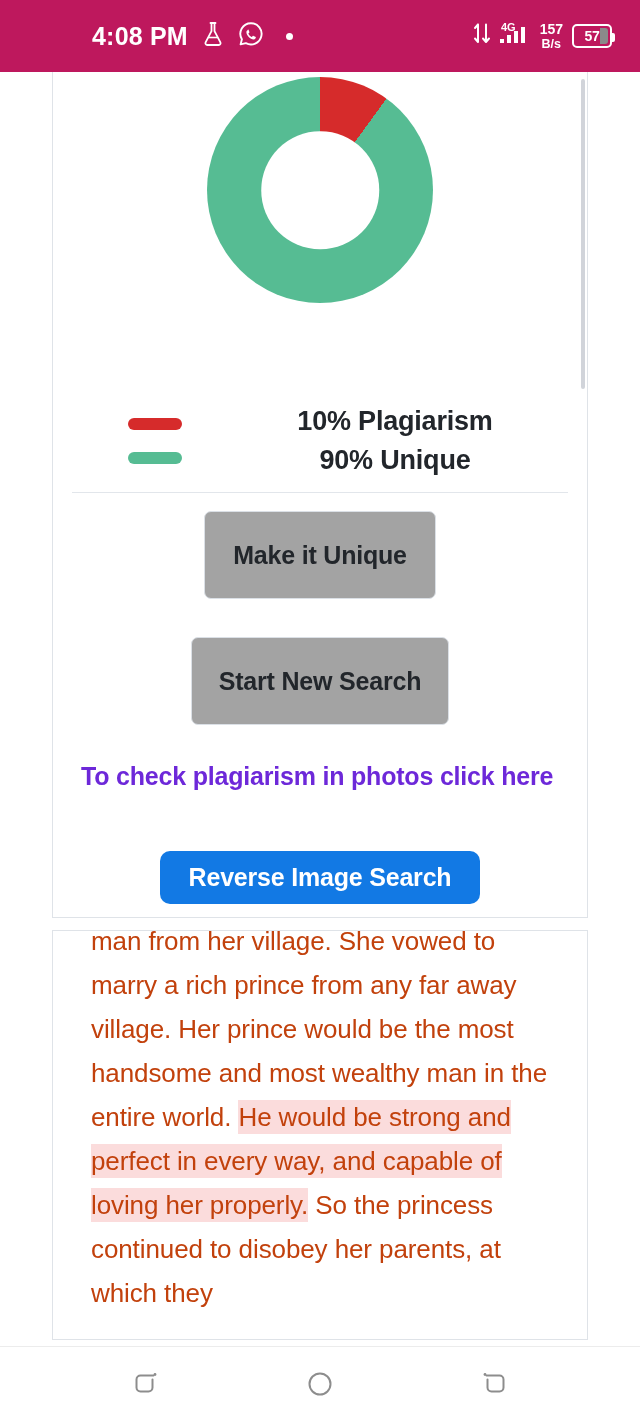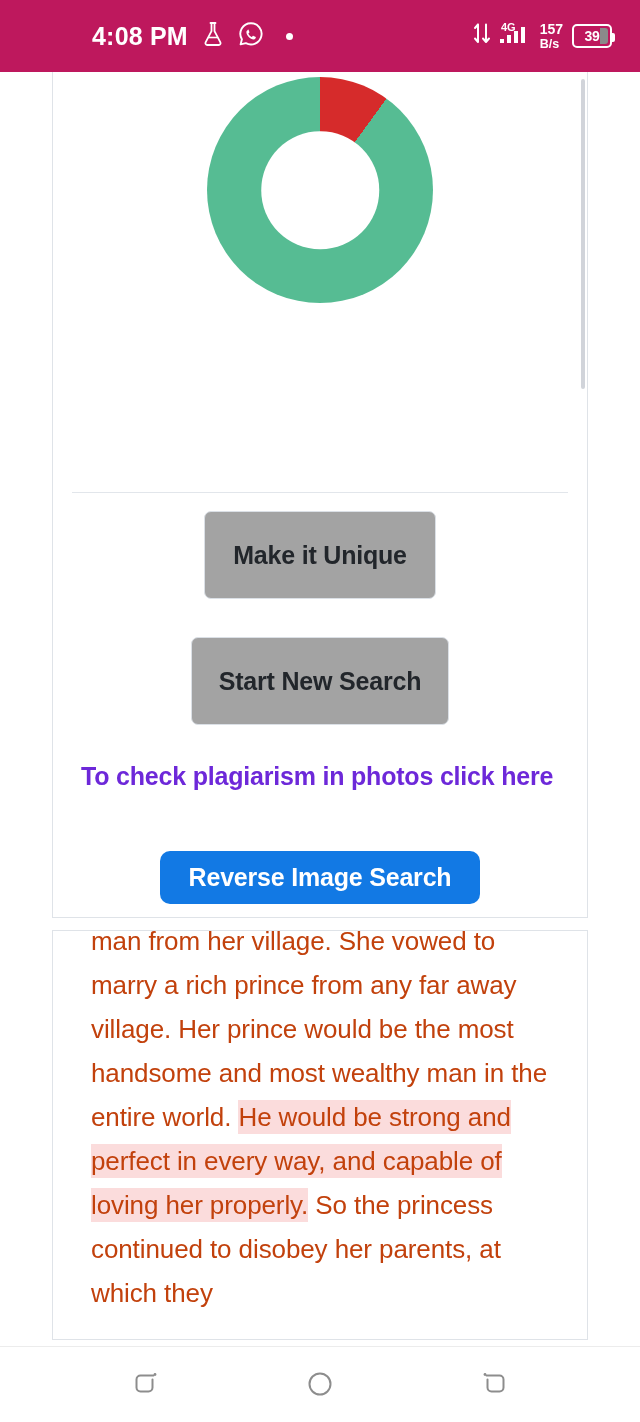--- a/index.html
+++ b/index.html
@@ -48,20 +48,21 @@
   .sb-icon { display: block; }
   .sb-dot {
     width: 7px; height: 7px;
     border-radius: 50%;
     background: #ffffff;
     margin-left: 8px;
   }
   .netspeed {
     display: flex;
     flex-direction: column;
+    align-items: center;
     line-height: 1;
     font-size: 14px;
     font-weight: 700;
     color: #ffffff;
   }
   .netspeed .unit { font-size: 12.5px; font-weight: 600; margin-top: 2px; }
   .battery {
     position: relative;
     width: 40px; height: 24px;
     border: 2px solid #ffffff;
@@ -319,35 +320,45 @@
         <rect x="15" y="11" width="4" height="12" fill="#fff"></rect>
         <rect x="22" y="7" width="4" height="16" fill="#fff"></rect>
       </svg>
     </span>
     <span class="netspeed">
       <span>157</span>
       <span class="unit">B/s</span>
     </span>
     <span class="battery">
       <span class="fillbar"></span>
-      <span class="lvl">39</span>
+      <span class="lvl">57</span>
     </span>
   </div>
 </div>
 
 <div class="viewport">
 
   <div class="card card-result">
 
     <div class="chart-wrap">
       <div class="donut" id="donut" style="background: conic-gradient(rgb(214, 43, 43) 0deg, rgb(214, 43, 43) 36deg, rgb(86, 188, 147) 36deg, rgb(86, 188, 147) 360deg); box-shadow: none;">
         <div class="hole" style="width: 117.52px; height: 117.52px;"></div>
       </div>
     </div>
 
+    <div class="legend">
+      <div class="legend-swatches">
+        <span class="swatch" id="sw0" style="background: rgb(214, 43, 43);"></span>
+        <span class="swatch" id="sw1" style="background: rgb(86, 188, 147);"></span>
+      </div>
+      <div class="legend-labels">
+        <span class="legend-label">10% Plagiarism</span>
+        <span class="legend-label">90% Unique</span>
+      </div>
+    </div>
 
     <div class="divider"></div>
 
     <div class="btn-row btn-row-1">
       <button class="btn-soft btn-make">Make it Unique</button>
     </div>
 
     <div class="btn-row btn-row-2">
       <button class="btn-soft btn-start">Start New Search</button>
     </div>

